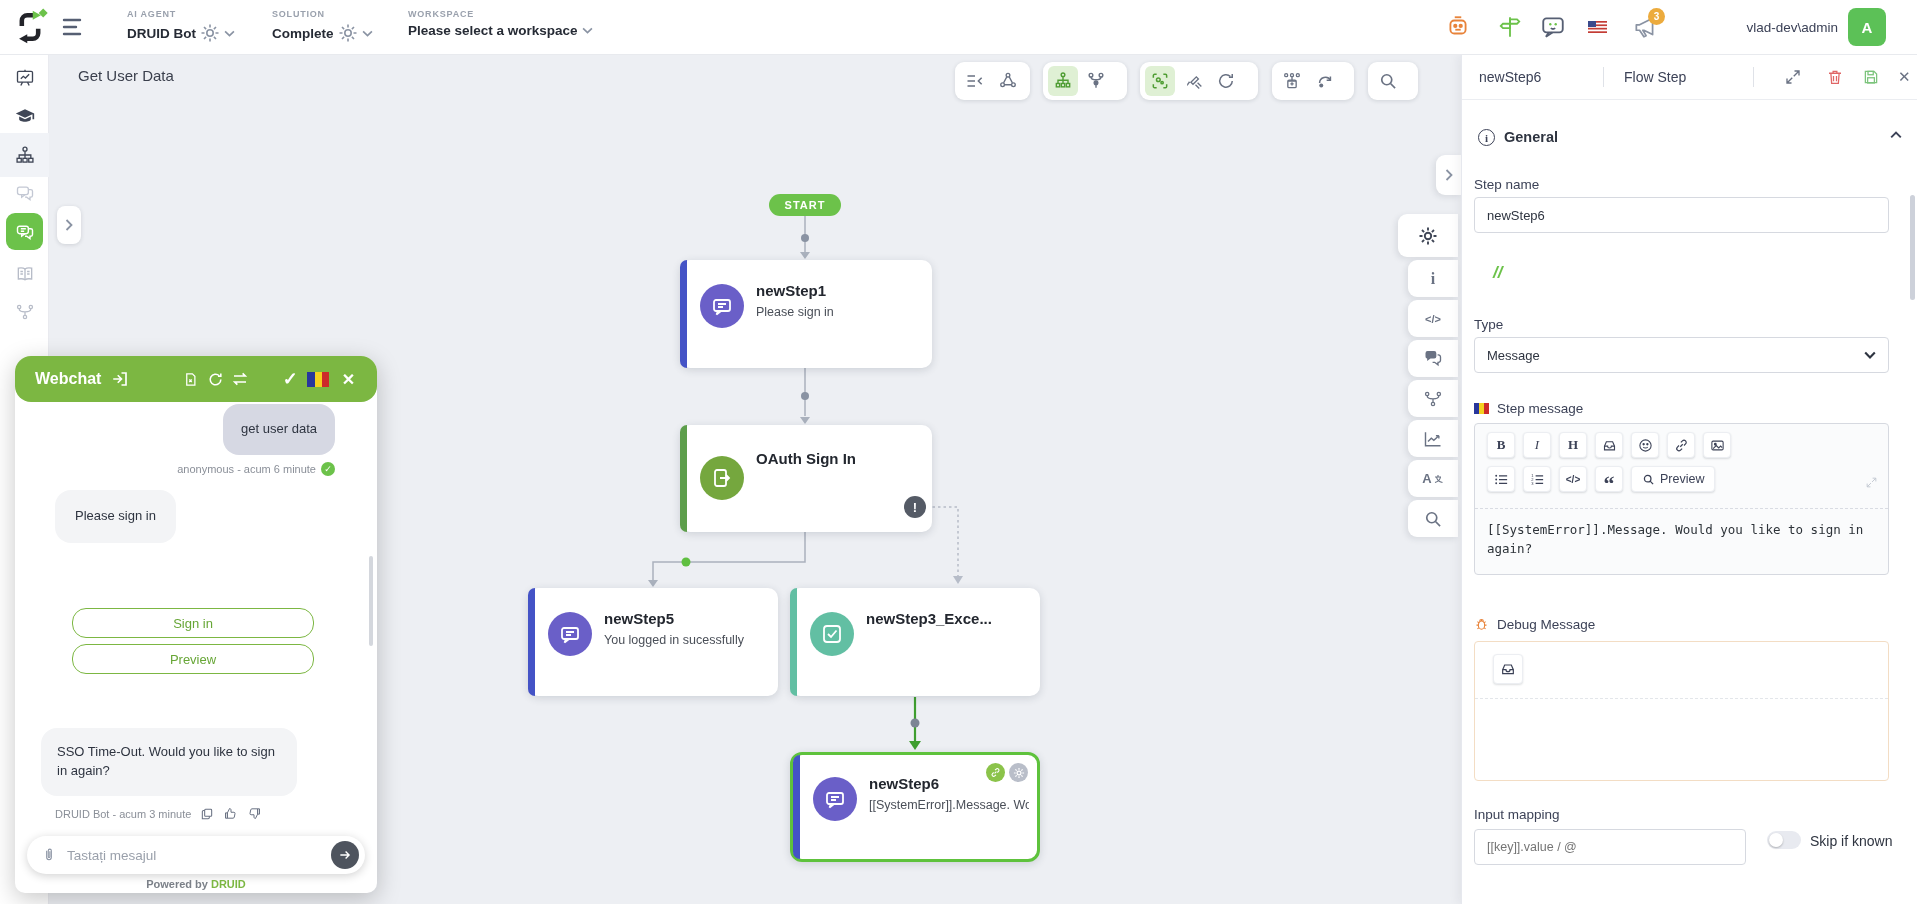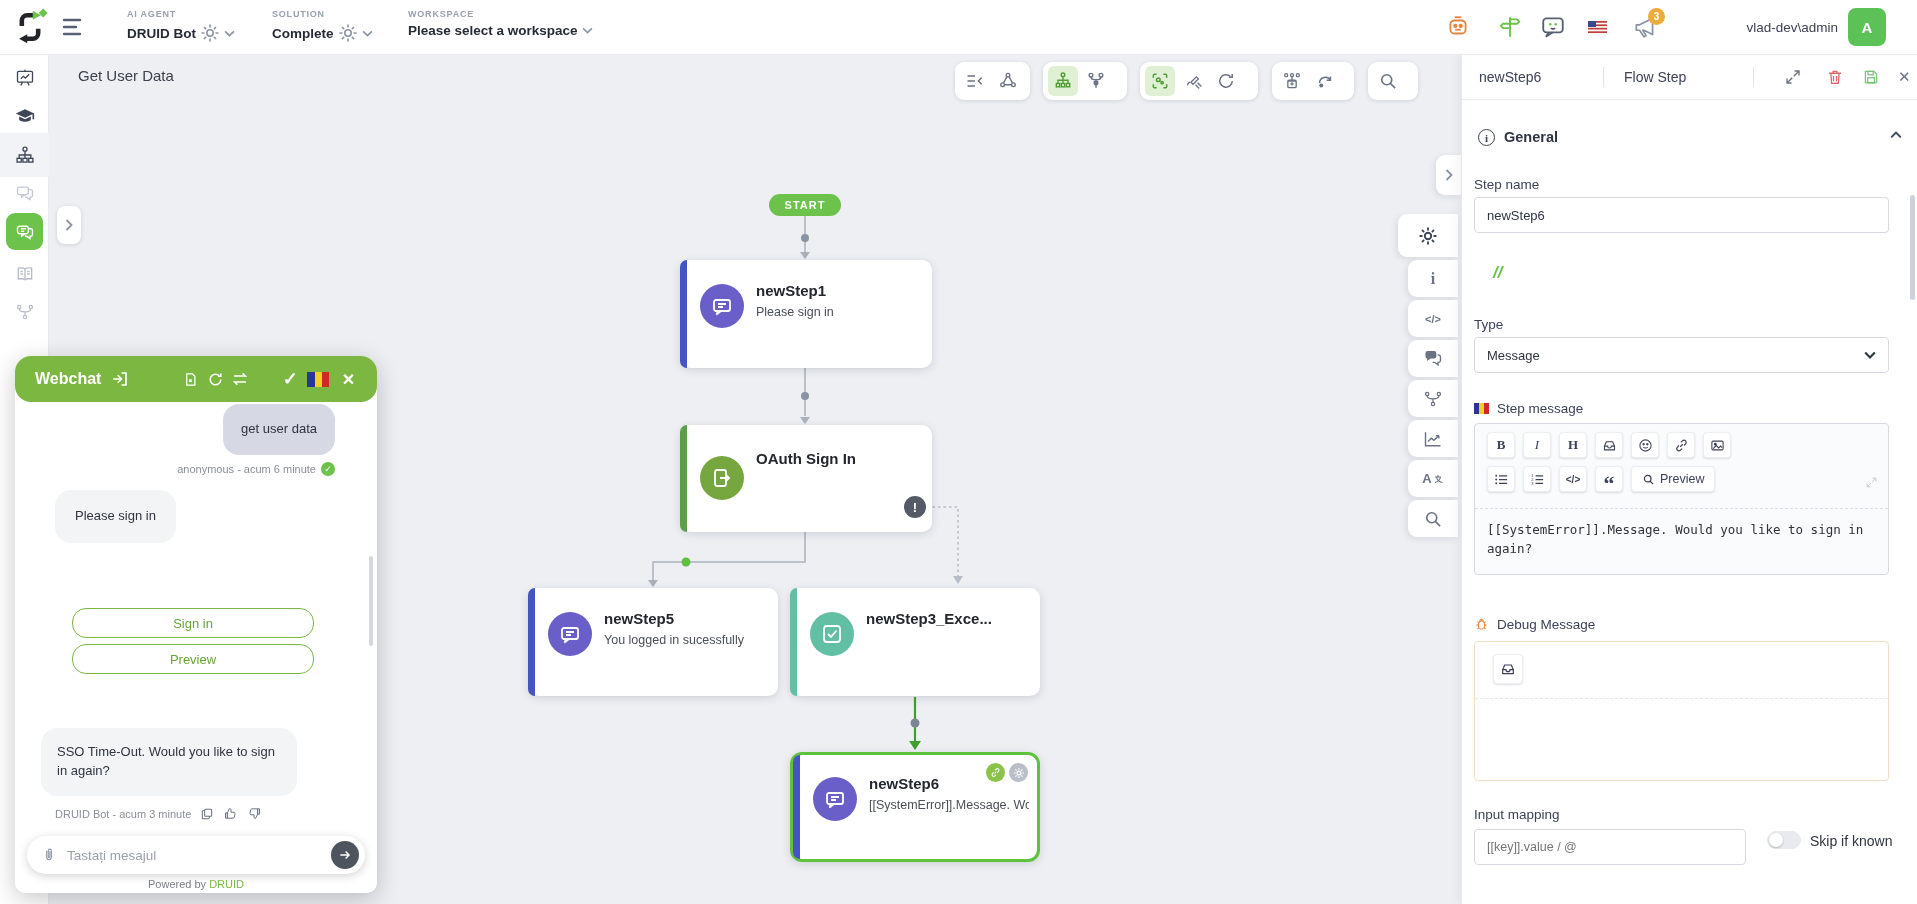--- a/index.html
+++ b/index.html
@@ -519,21 +519,21 @@
             <path d="M8.5 5.5v10a3.5 3.5 0 007 0v-10a2.3 2.3 0 00-4.6 0v9a1.2 1.2 0 002.4 0v-8"></path>
           </svg>
         </span>
       <input type="text" placeholder="Tastați mesajul" style="">
       <span style="margin-right:6px;width:28px;height:28px;border-radius:50%;background:#4e545e;display:flex;align-items:center;justify-content:center;cursor:pointer">
           <svg viewBox="0 0 24 24" width="14" height="14" fill="none" stroke="#fff" stroke-width="2.4">
             <path d="M4 12h14M13 6l6 6-6 6"></path>
           </svg>
         </span>
     </div>
-    <div style="position:absolute;left:0;top:522px;width:362px;text-align:center;font-size:11px;font-weight:400;color:#7b8088">
+    <div style="position:absolute;left:0;top:522px;width:362px;text-align:center;font-size:11px;font-weight:700;color:#7b8088">
       <span>Powered by</span>
       <span style="color:#7cb742">DRUID</span>
     </div>
   </div>
 
   <div class="rtab" style="left:1436px;top:155px;width:25px;height:40px">
     <svg width="8" height="12" viewBox="0 0 8 12">
         <path d="M1.5 1l5 5-5 5" fill="none" stroke="#8a93a3" stroke-width="1.8"></path>
       </svg>
   </div>

